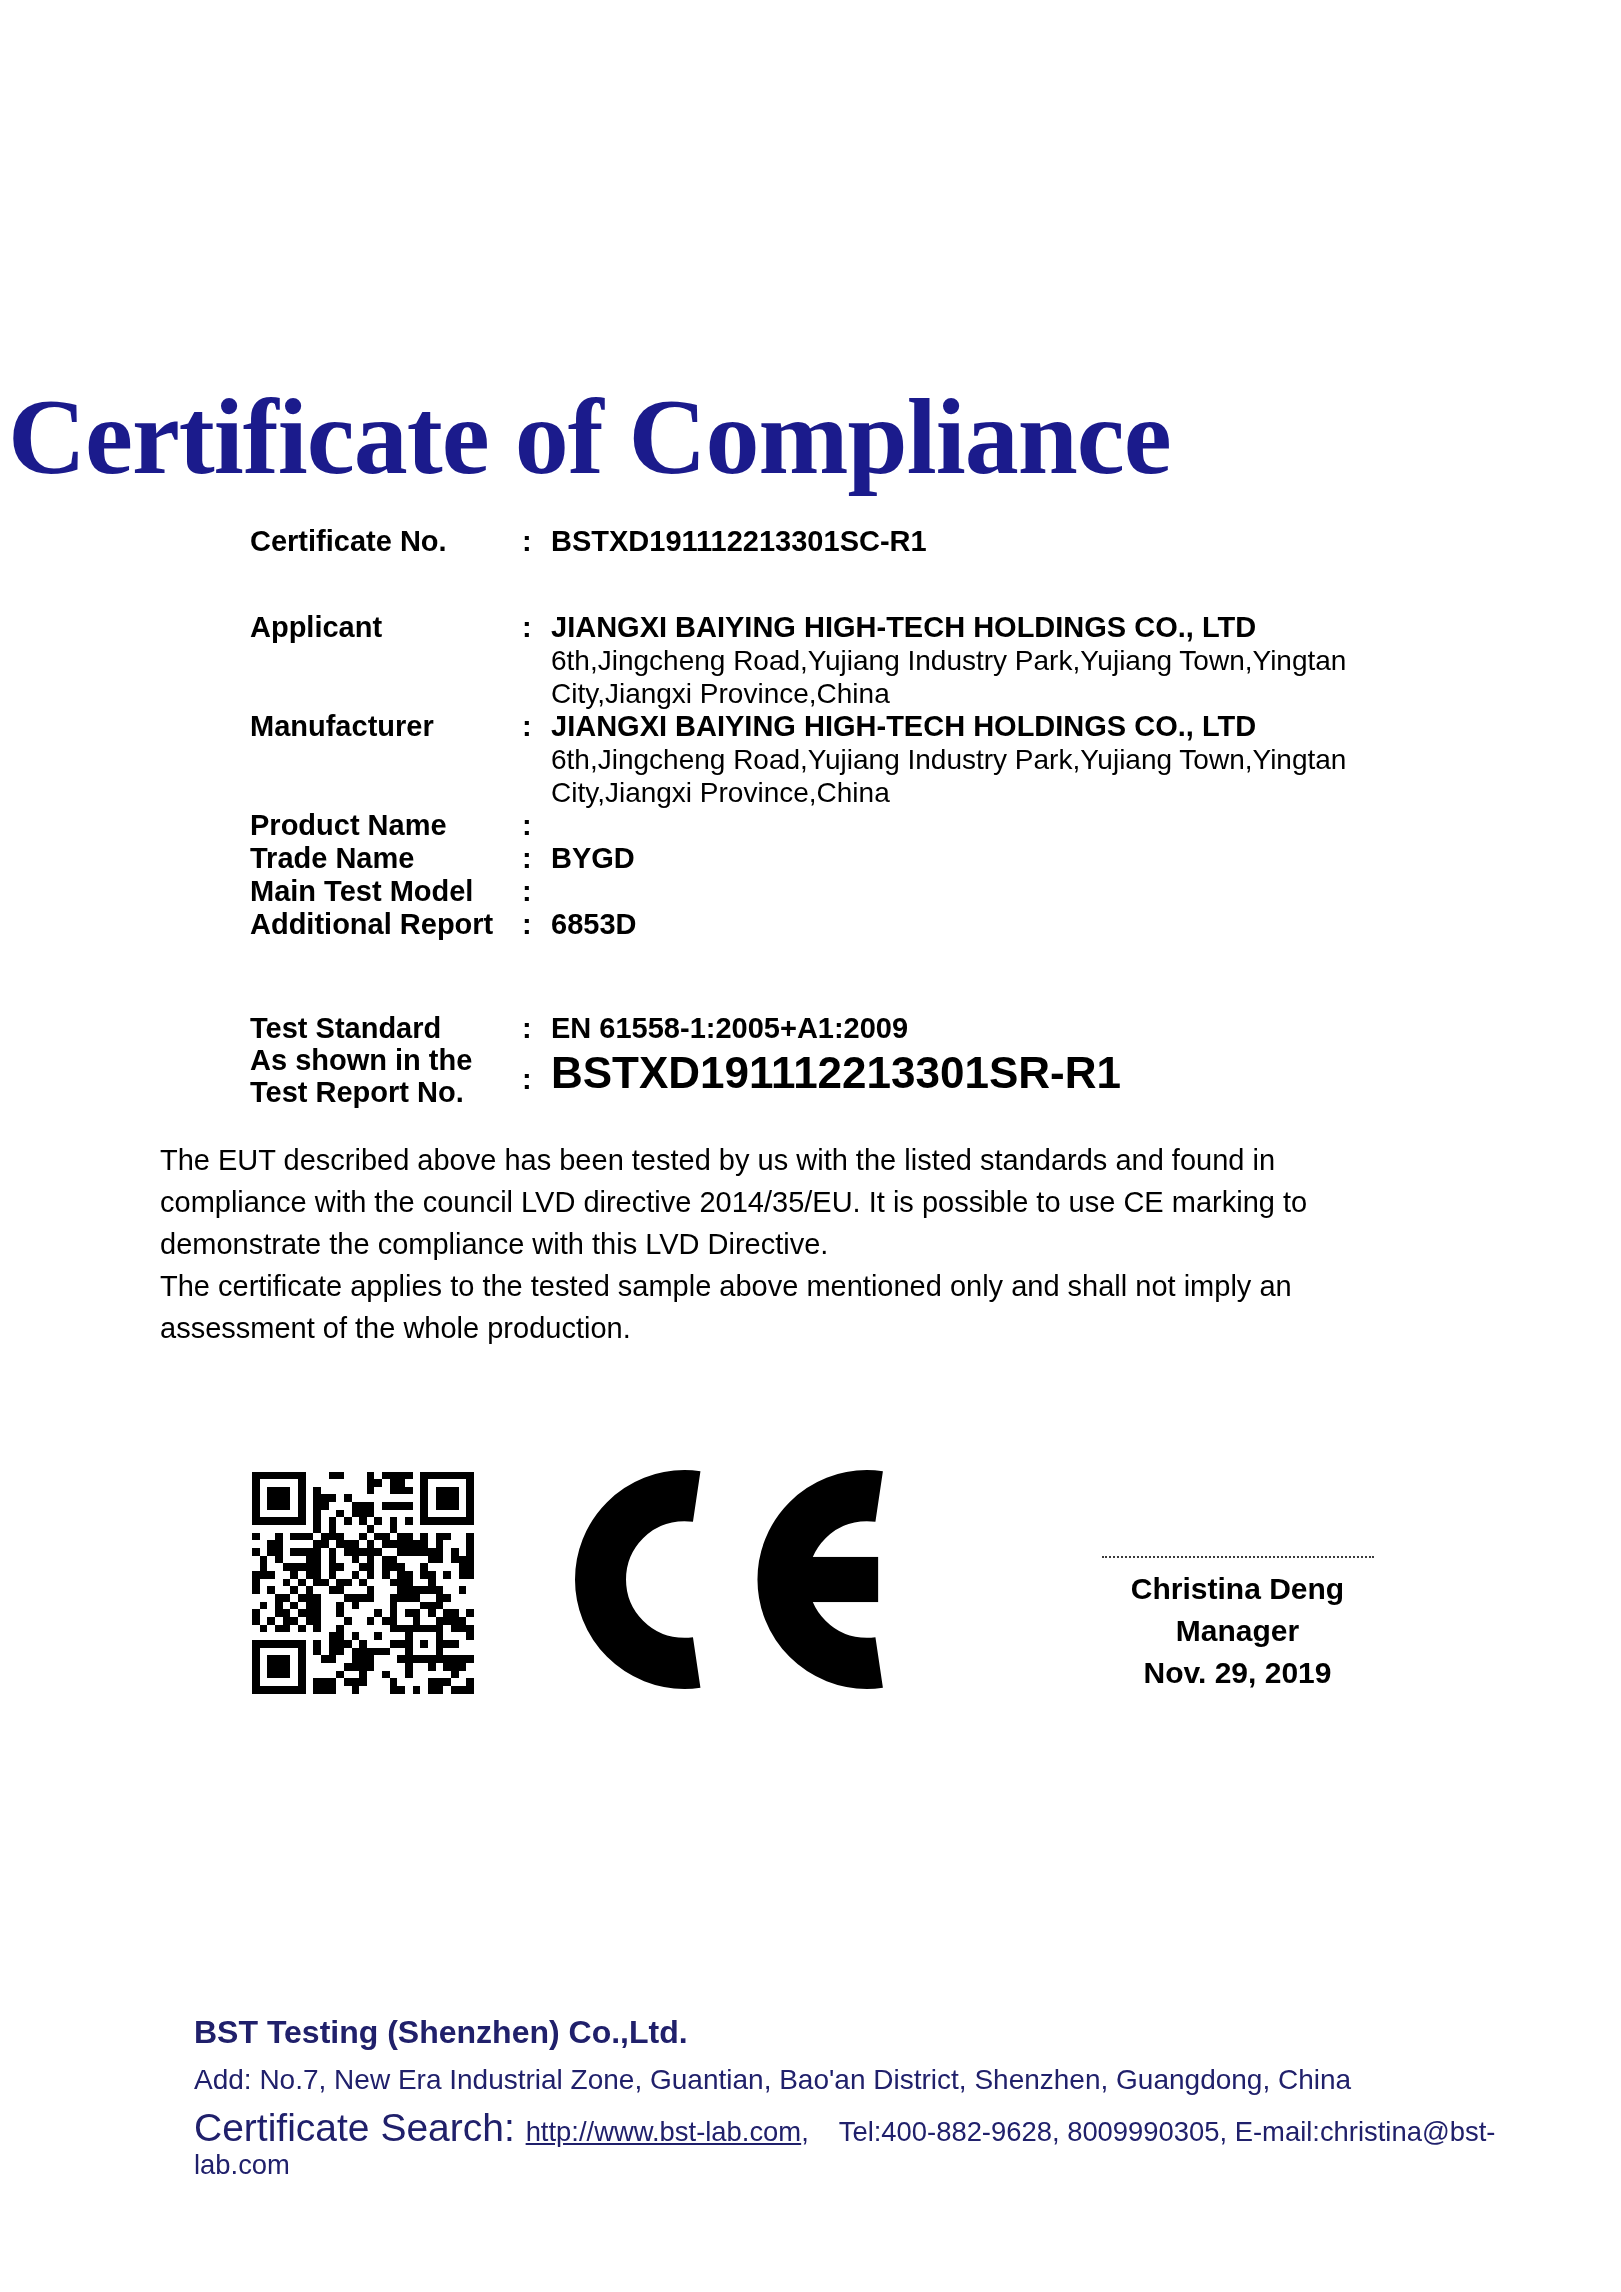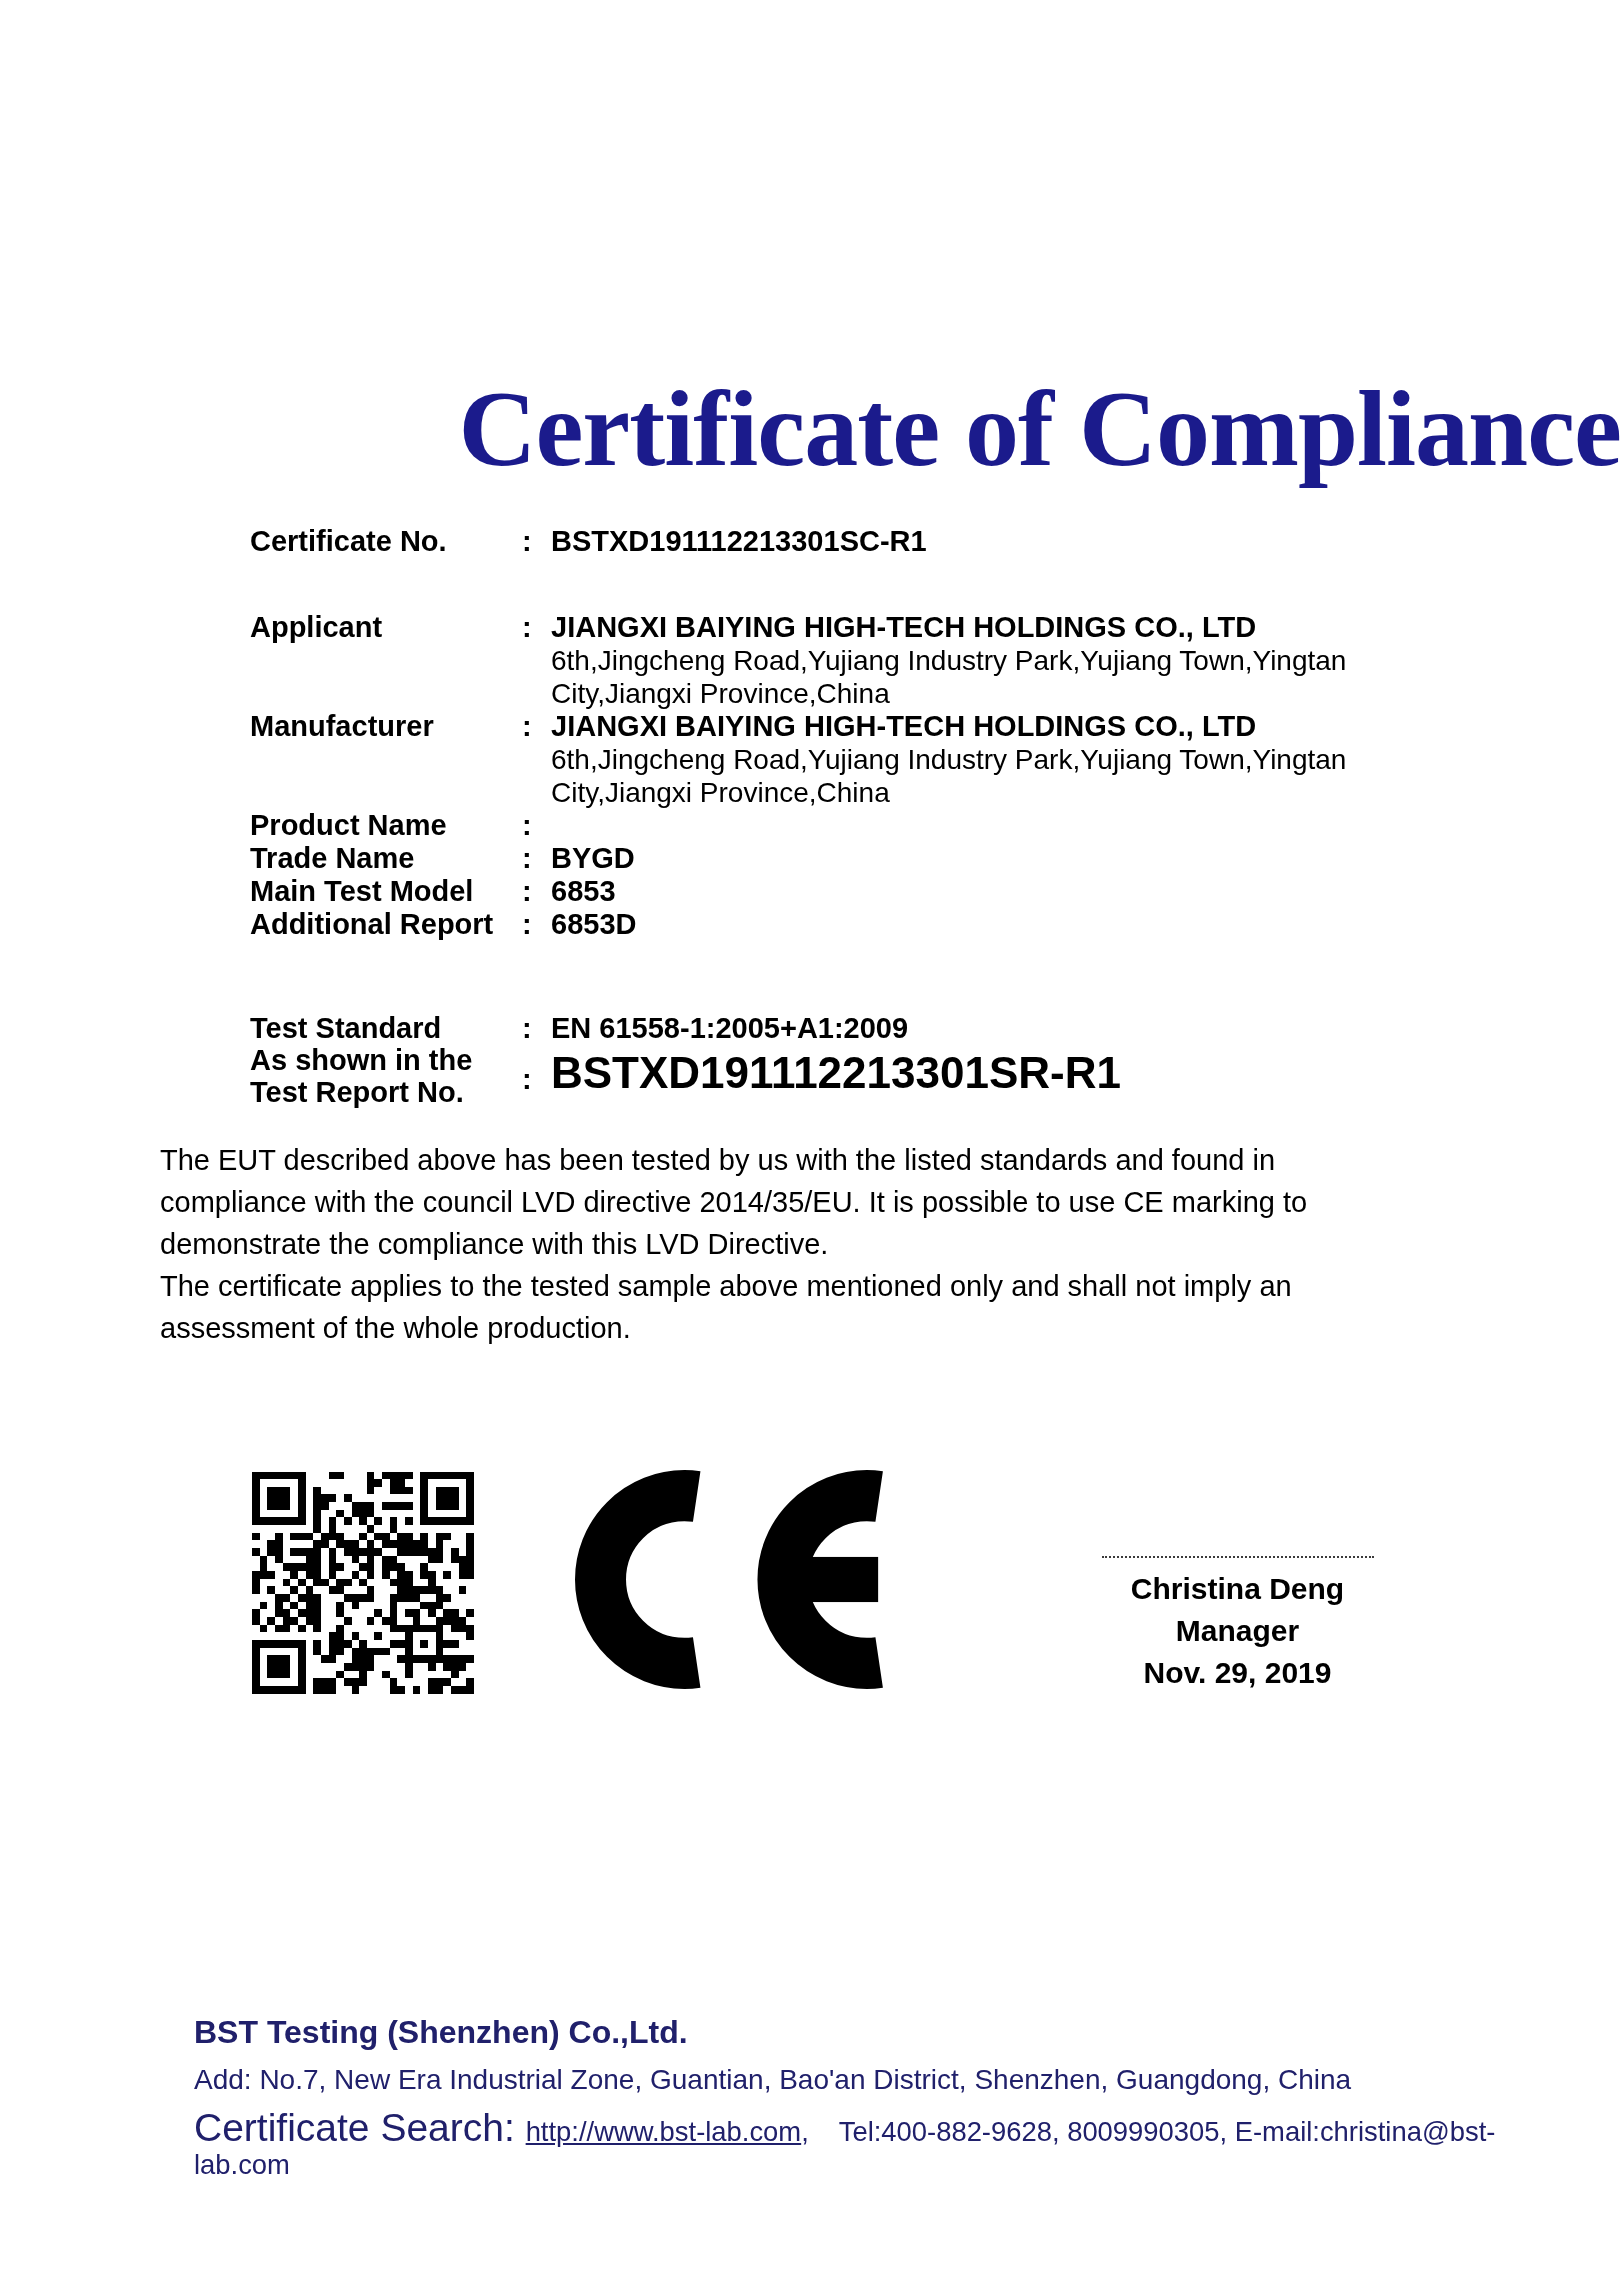--- a/index.html
+++ b/index.html
@@ -8,21 +8,21 @@
     width:1621px;height:2293px;
     margin:0 auto;
     background:#ffffff;
     font-family:"Liberation Sans", sans-serif;
     color:#000;
     overflow:hidden;
   }
   
   .title{
     position:absolute;left:0;right:0;top:370px;
-    margin:0;text-align:right;
+    margin:8px;text-align:left;
     font-family:"Liberation Serif", serif;
     font-weight:bold;font-size:108px;line-height:1.1;
     color:#1b1b8c;letter-spacing:-1px;
   }
   
   .info{position:absolute;left:250px;top:525px;width:1264px;}
   .row{display:grid;grid-template-columns:272px 29px 1fr;align-items:start;}
   .lbl{font-weight:bold;font-size:29px;line-height:33px;}
   .colon{font-weight:bold;font-size:29px;line-height:33px;}
   .val{font-weight:bold;font-size:29px;line-height:33px;}
@@ -94,21 +94,20 @@
 
     <div class="row">
       <div class="lbl">Trade Name</div>
       <div class="colon">:</div>
       <div class="val">BYGD</div>
     </div>
 
     <div class="row">
       <div class="lbl">Main Test Model</div>
       <div class="colon">:</div>
-      <div class="val">6853</div>
     </div>
 
     <div class="row mb72">
       <div class="lbl">Additional Report</div>
       <div class="colon">:</div>
       <div class="val">6853D</div>
     </div>
 
     <div class="row">
       <div>

